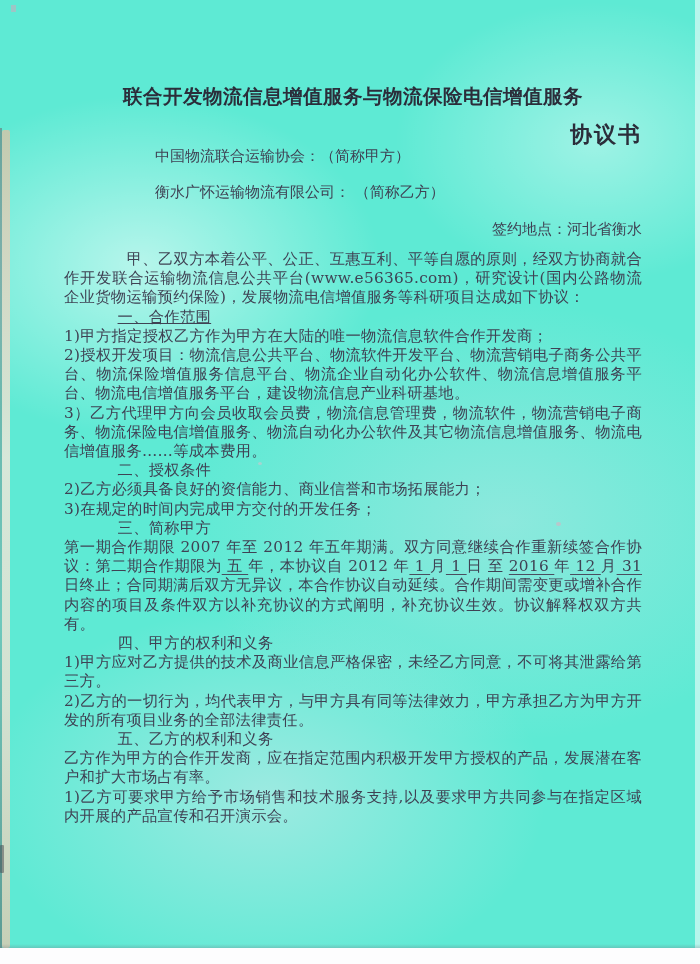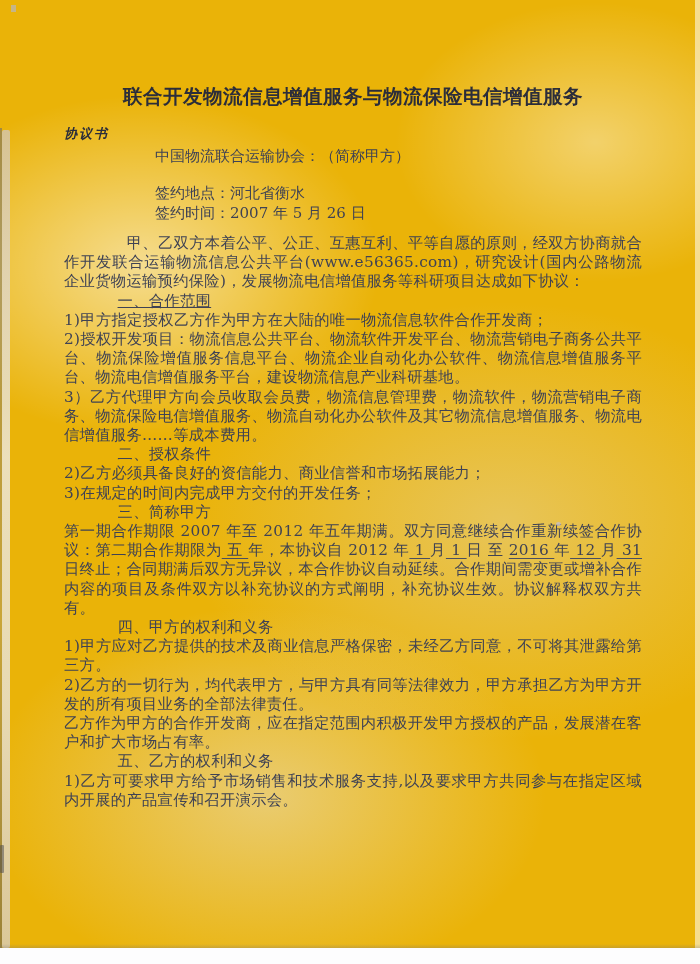--- a/index.html
+++ b/index.html
@@ -16,21 +16,21 @@
     width: 700px;
     height: 964px;
     background: #fcfcfd;
   }
   
   .sheet {
     position: absolute;
     top: 0; left: 0;
     width: 700px;
     height: 948px;
-    background: #eab308;
+    background: #5eead4;
   }
   .sheet::before {
     content: "";
     position: absolute;
     inset: 0;
     background:
       radial-gradient(240px 170px at 20% 28%, rgba(255,255,255,.55), rgba(255,255,255,0)),
       radial-gradient(320px 220px at 72% 55%, rgba(228,230,238,.35), rgba(255,255,255,0)),
       radial-gradient(280px 190px at 38% 84%, rgba(233,234,241,.45), rgba(255,255,255,0)),
       radial-gradient(200px 140px at 85% 15%, rgba(255,255,255,.4), rgba(255,255,255,0));
@@ -46,36 +46,35 @@
     padding-top: 84px;
     font-size: 19.5px;
     font-weight: bold;
     line-height: 25px;
     text-align: center;
     color: #2b2d3a;
     letter-spacing: 0.5px;
   }
   .title2 {
     margin: 13px 0 0 0;
-    font-size: 13px;
+    font-size: 22px;
     font-weight: bold;
     line-height: 24px;
-    text-align: left;
+    text-align: right;
     color: #2b2d3a;
     letter-spacing: 2px;
-    font-style: italic;
   }
   .parties {
     margin: 2px 0 12px 91px;
     font-size: 15px;
     line-height: 17px;
   }
   .parties p { margin: 0; }
   .party-b   { margin-top: 19px !important; }
-  .sign-place{ margin-top: 20px !important; }
+  .sign-place{ margin-top: 20px !important; text-align: right; }
   .sign-date { margin-top: 3px  !important; }
   .docbody {
     margin-top: 8px;
     font-size: 15.3px;
     line-height: 19.2px;
     letter-spacing: 0.3px;
     text-align: justify;
     text-justify: inter-ideograph;
   }
   .docbody p { margin: 0; }
@@ -152,39 +151,39 @@
 </head>
 <body>
 
 <div class="scan">
   <div class="sheet">
     <div class="content">
       <h1 class="title1">联合开发物流信息增值服务与物流保险电信增值服务</h1>
       <h2 class="title2">协议书</h2>
       <div class="parties">
         <p class="party-a">中国物流联合运输协会：（简称甲方）</p>
+        <p class="party-b">衡水广怀运输物流有限公司： （简称乙方）</p>
         <p class="sign-place">签约地点：河北省衡水</p>
-        <p class="sign-date">签约时间：2007 年 5 月 26 日</p>
       </div>
       <div class="docbody" id="doc-body">
           <p style="text-indent: 4.1em;"><span>甲、乙双方本着公平、公正、互惠互利、平等自愿的原则，经双方协商就合作开发联合运输物流信息公共平台(www.e56365.com)，研究设计(国内公路物流企业货物运输预约保险)，发展物流电信增值服务等科研项目达成如下协议：</span></p>
           <p style="text-indent: 3.5em; text-decoration: underline;"><span>一、合作范围</span></p>
           <p><span>1)甲方指定授权乙方作为甲方在大陆的唯一物流信息软件合作开发商；</span></p>
           <p><span>2)授权开发项目：物流信息公共平台、物流软件开发平台、物流营销电子商务公共平台、物流保险增值服务信息平台、物流企业自动化办公软件、物流信息增值服务平台、物流电信增值服务平台，建设物流信息产业科研基地。</span></p>
           <p><span>3）乙方代理甲方向会员收取会员费，物流信息管理费，物流软件，物流营销电子商务、物流保险电信增值服务、物流自动化办公软件及其它物流信息增值服务、物流电信增值服务……等成本费用。</span></p>
           <p style="text-indent: 3.5em;"><span>二、授权条件</span></p>
           <p><span>2)乙方必须具备良好的资信能力、商业信誉和市场拓展能力；</span></p>
           <p><span>3)在规定的时间内完成甲方交付的开发任务；</span></p>
           <p style="text-indent: 3.5em;"><span>三、简称甲方</span></p>
           <p><span>第一期合作期限 2007 年至 2012 年五年期满。双方同意继续合作重新续签合作协议：第二期合作期限为</span><span class="u"> 五 </span><span>年，本协议自 2012 年</span><span class="u"> 1 </span><span>月</span><span class="u"> 1 </span><span>日 至 </span><span class="u"> 2016 </span><span>年</span><span class="u"> 12 </span><span>月</span><span class="u"> 31 </span><span>日终止；合同期满后双方无异议，本合作协议自动延续。合作期间需变更或增补合作内容的项目及条件双方以补充协议的方式阐明，补充协议生效。协议解释权双方共有。</span></p>
           <p style="text-indent: 3.5em;"><span>四、甲方的权利和义务</span></p>
           <p><span>1)甲方应对乙方提供的技术及商业信息严格保密，未经乙方同意，不可将其泄露给第三方。</span></p>
           <p><span>2)乙方的一切行为，均代表甲方，与甲方具有同等法律效力，甲方承担乙方为甲方开发的所有项目业务的全部法律责任。</span></p>
+          <p style="text-indent: 3.5em;"><span>五、乙方的权利和义务</span></p>
           <p><span>乙方作为甲方的合作开发商，应在指定范围内积极开发甲方授权的产品，发展潜在客户和扩大市场占有率。</span></p>
-          <p style="text-indent: 3.5em;"><span>五、乙方的权利和义务</span></p>
           <p><span>1)乙方可要求甲方给予市场销售和技术服务支持,以及要求甲方共同参与在指定区域内开展的产品宣传和召开演示会。</span></p>
         </div>
     </div>
   </div>
 
   <div class="edge-dark"></div>
   <div class="edge-tan"></div>
   <div class="bottom-smudge"></div>
   <div class="corner-speck"></div>
   <div class="speck-1"></div>

